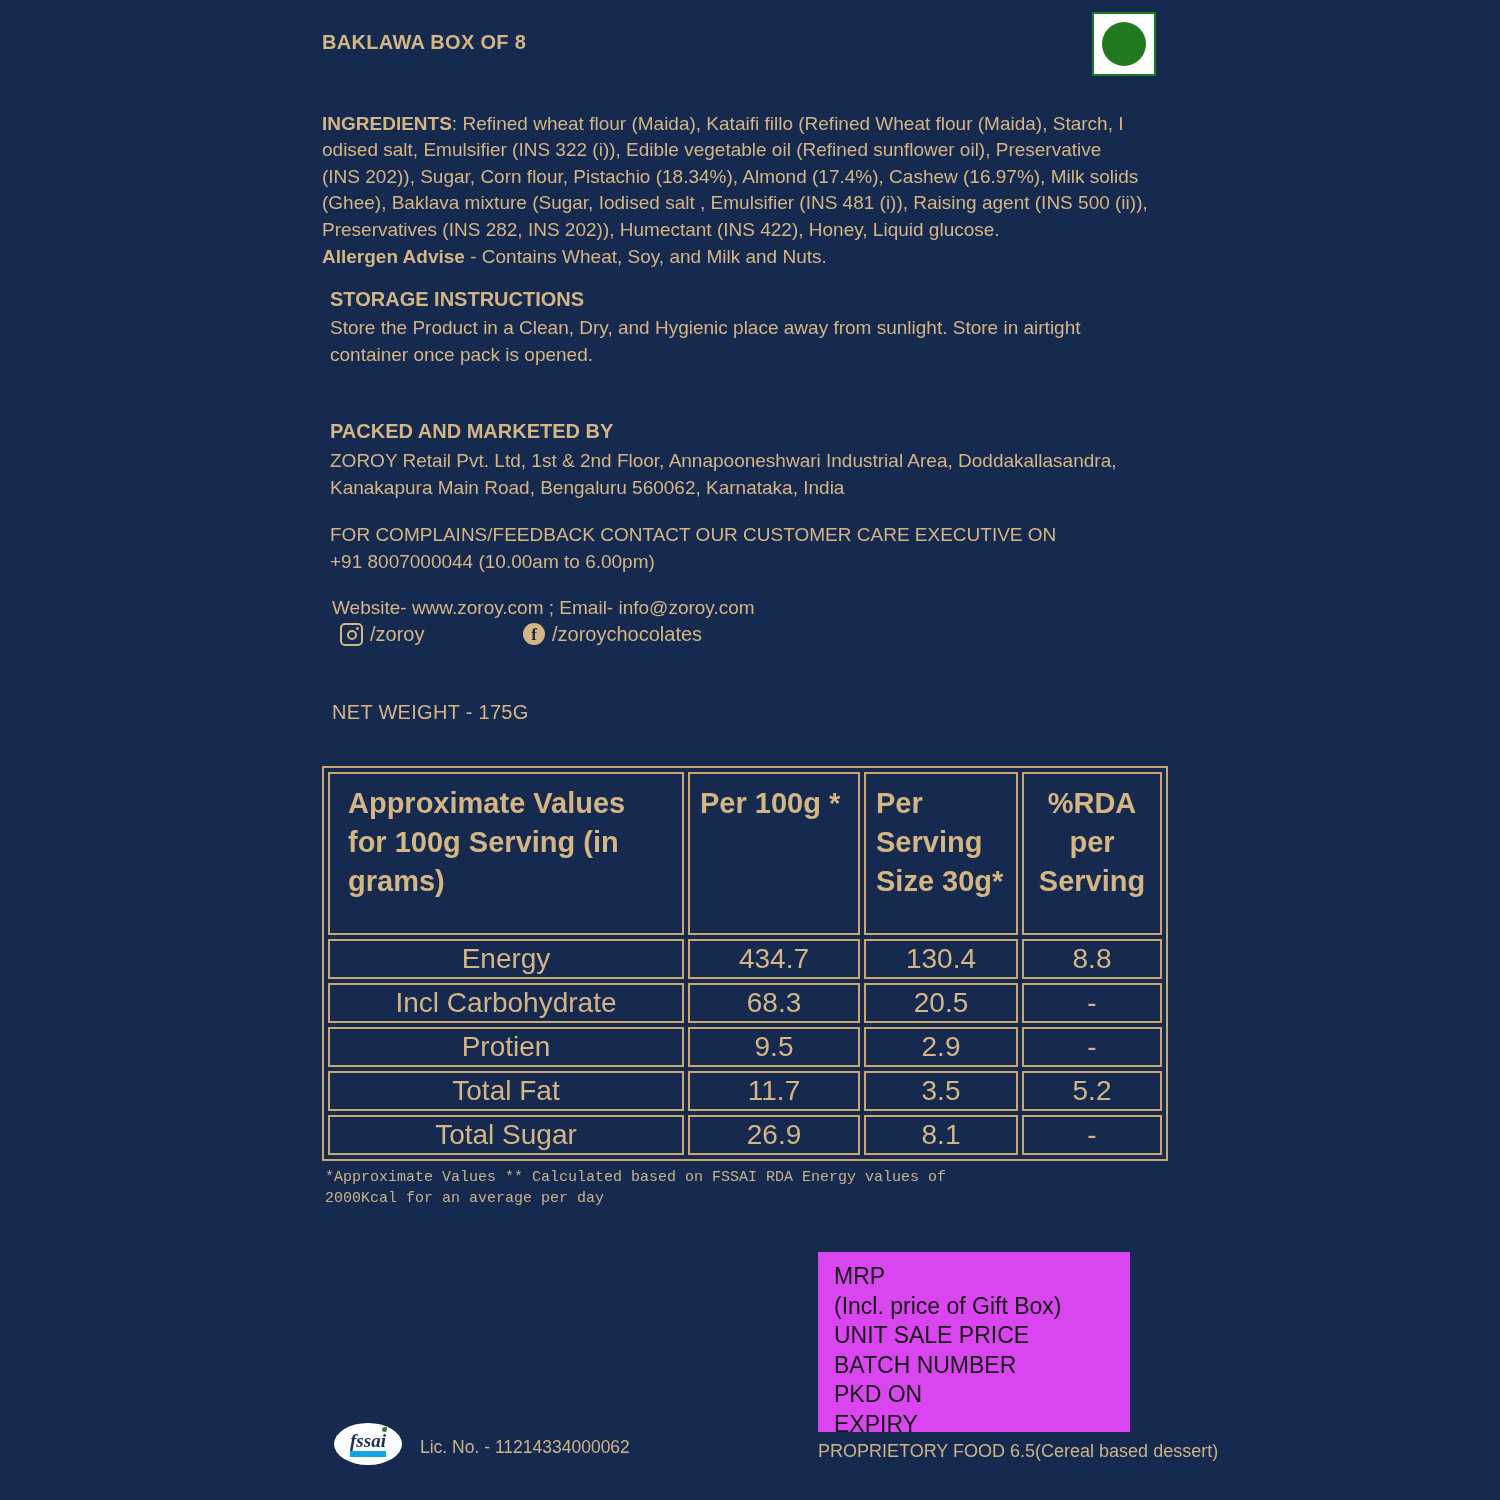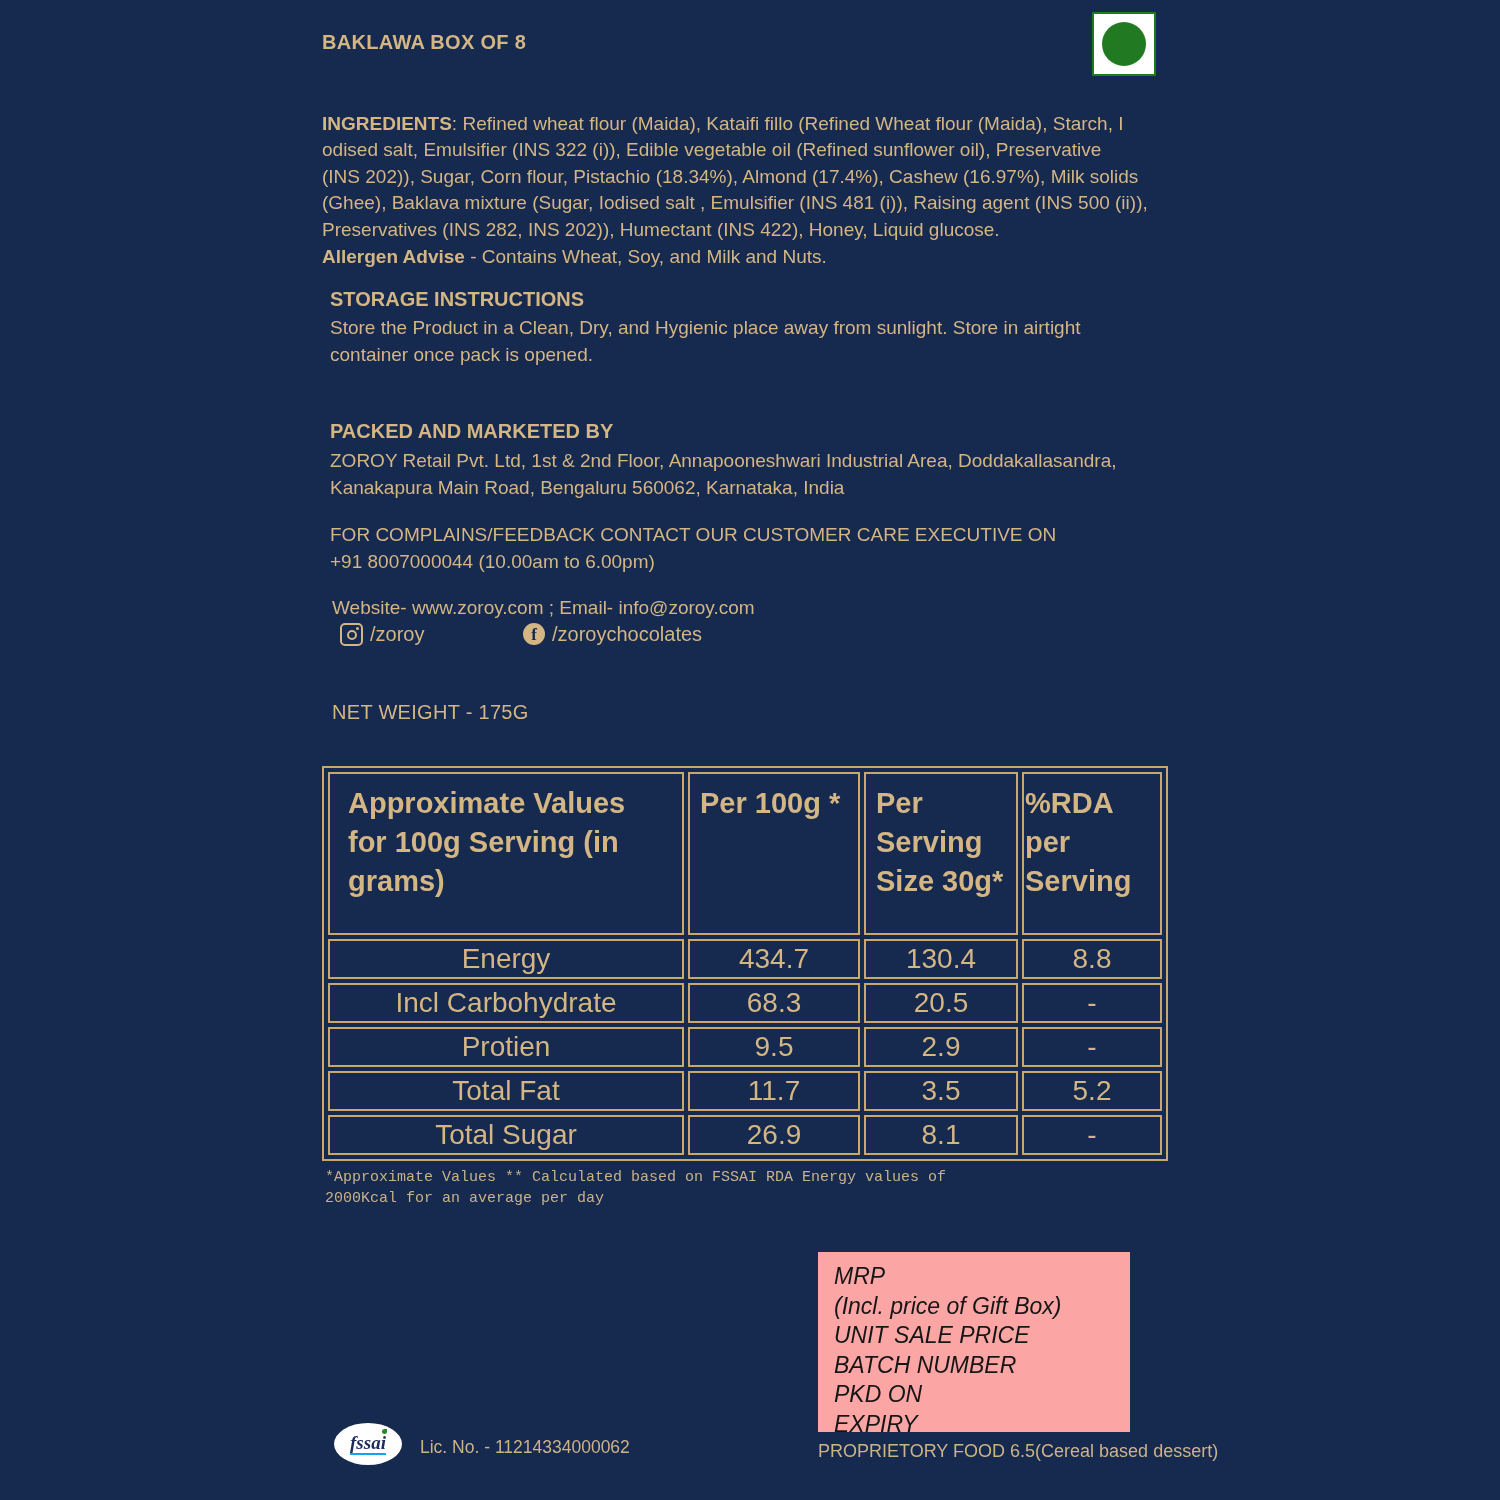--- a/index.html
+++ b/index.html
@@ -47,40 +47,40 @@
   .ntable-wrap { left:322px; top:766px; }
   table.ntable {
     border-collapse:separate; border-spacing:4px;
     border:2px solid #c9a76d; table-layout:fixed;
   }
   table.ntable td { border:2px solid #c9a76d; color:#d4b584; overflow:hidden; }
   td.h { vertical-align:top; padding-top:10px; font-weight:bold; font-size:29px; line-height:39px; height:148px; white-space:pre-line; }
   td.h1 { text-align:left; padding-left:18px; }
   td.h2 { text-align:left; padding-left:10px; }
   td.h3 { text-align:left; padding-left:10px; }
-  td.h4 { text-align:left; }
+  td.h4 { text-align:center; }
   td.d { text-align:center; font-size:28px; height:36px; padding:0; font-weight:normal; }
 
   .footnote { left:325px; top:1167px; width:760px; font-size:15px; line-height:21px; color:#c7b28a;font-family:Liberation Mono, monospace; }
 
   
   .mrp-box {
-    left:818px; top:1252px; width:312px; height:180px; background:#fca5a5;
-    box-sizing:border-box; padding:10px 8px 0 16px;font-style:italic;
+    left:818px; top:1252px; width:312px; height:180px; background:#d946ef;
+    box-sizing:border-box; padding:10px 8px 0 16px;
   }
   .mrp-text { color:#161616; font-size:23px; line-height:29.5px; white-space:pre-line; }
 
   
   .fssai-logo {
     left:334px; top:1423px; width:68px; height:42px; background:#ffffff; border-radius:50%;
     display:flex; align-items:center; justify-content:center;
   }
   .fssai-text {
     font-family:"Liberation Serif", serif; font-style:italic; font-weight:bold;
-    font-size:19px; color:#1c2b5c; border-bottom:2px solid #0ea5e9; padding-bottom:1px;
+    font-size:19px; color:#1c2b5c; border-bottom:6px solid #0ea5e9; padding-bottom:1px;
     position:relative; line-height:1;
   }
   .fssai-leaf { position:absolute; right:-1px; top:-4px; width:5px; height:5px; border-radius:50% 0 50% 50%; background:#2c8a2c; }
   .lic   { left:420px; top:1437px; font-size:17.5px; color:#cdb388; }
   .ftype { left:818px; top:1441px; font-size:18px; color:#cdb388; }
 </style>
 </head>
 <body>
 
 <div class="abs title">BAKLAWA BOX OF 8</div>

